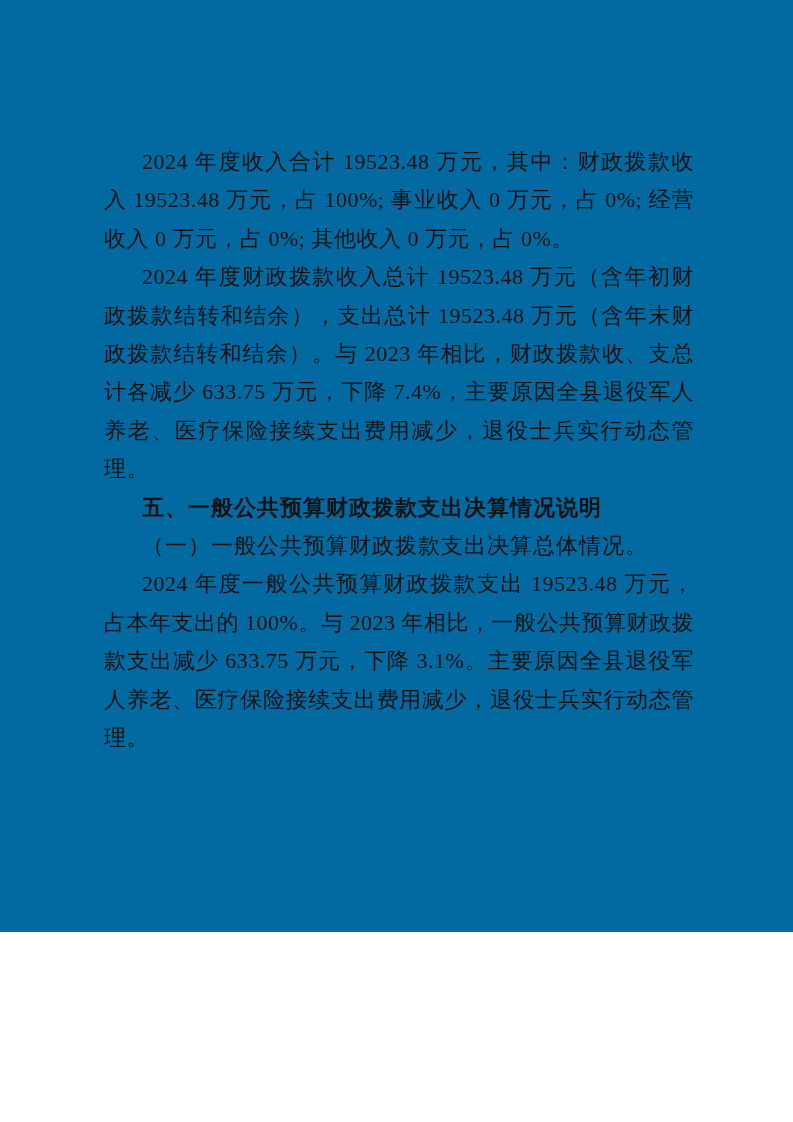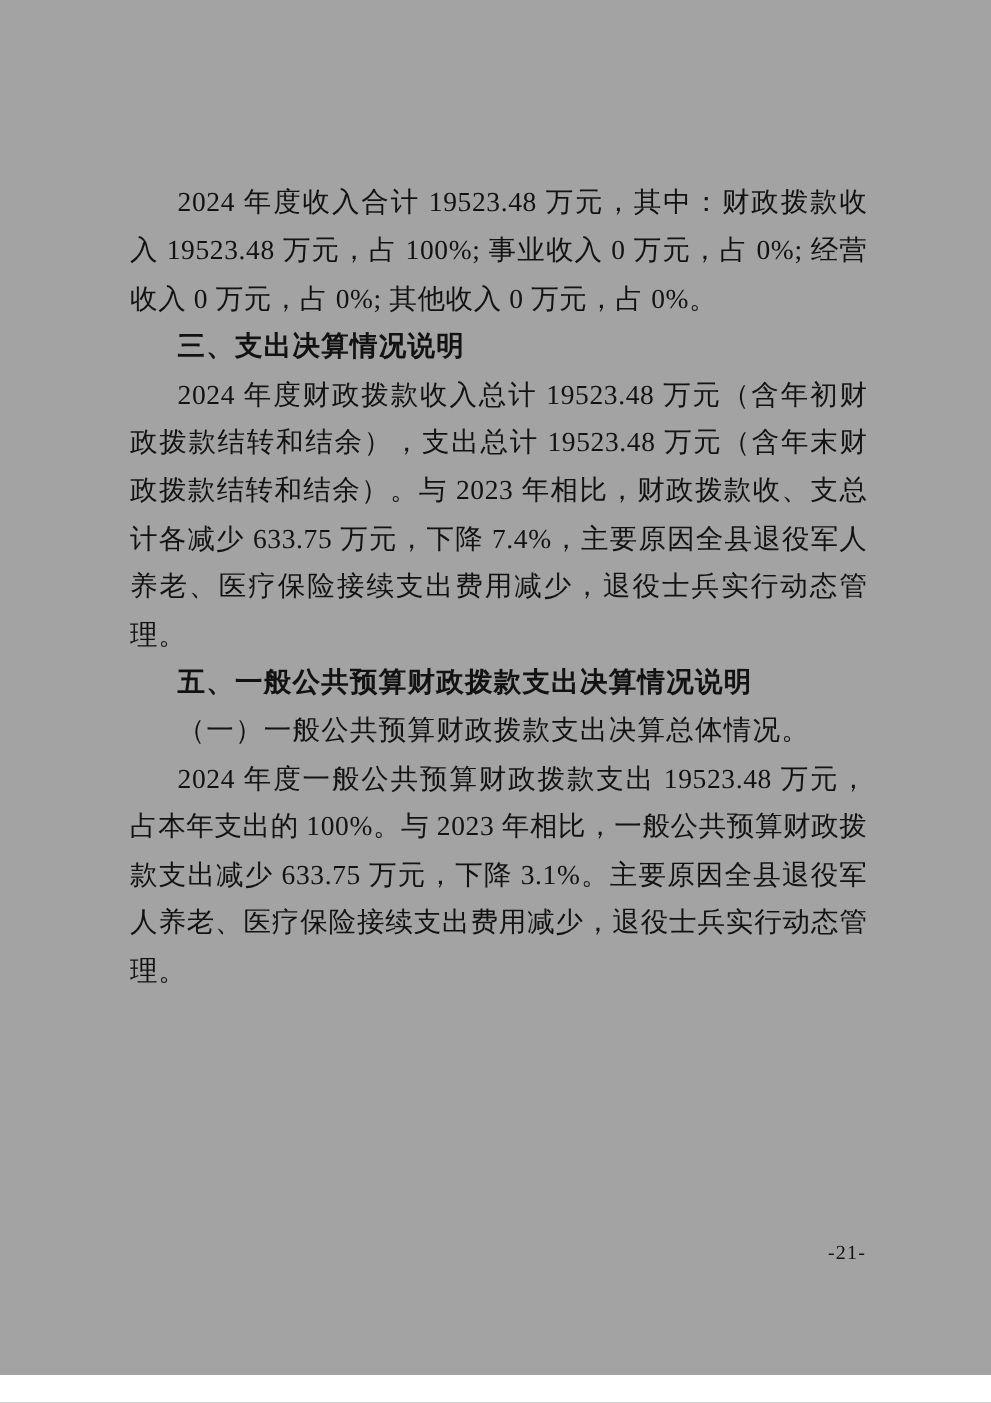--- a/index.html
+++ b/index.html
@@ -3,22 +3,22 @@
 <meta charset="utf-8">
 <style>
   html, body {
     margin: 0;
     padding: 0;
     background: #ffffff;
   }
   .page {
     position: relative;
     width: 793px;
-    height: 1100px;
-    background: #a3a3a3;
+    height: 932px;
+    background: #0369a1;
     overflow: hidden;
     font-family: "Liberation Serif", "DejaVu Serif", serif;
     color: #121212;
   }
   .content {
     position: absolute;
     left: 104px;
     top: 143px;
     width: 590px;
     font-size: 22px;
@@ -65,21 +65,20 @@
   }
 </style>
 </head>
 <body>
 
 <div class="page">
   <main class="content">
 
     <p class="body-para">2024 年度收入合计 19523.48 万元，其中：财政拨款收入 19523.48 万元，占 100%; 事业收入 0 万元，占 0%; 经营收入 0 万元，占 0%; 其他收入 0 万元，占 0%。</p>
 
-    <h2 class="h-section">三、支出决算情况说明</h2>
 
 
 
     <p class="body-para">2024 年度财政拨款收入总计 19523.48 万元（含年初财政拨款结转和结余），支出总计 19523.48 万元（含年末财政拨款结转和结余）。与 2023 年相比，财政拨款收、支总计各减少 633.75 万元，下降 7.4%，主要原因全县退役军人养老、医疗保险接续支出费用减少，退役士兵实行动态管理。</p>
 
     <h2 class="h-section">五、一般公共预算财政拨款支出决算情况说明</h2>
 
     <h3 class="h-sub">（一）一般公共预算财政拨款支出决算总体情况。</h3>
 
     <p class="body-para">2024 年度一般公共预算财政拨款支出 19523.48 万元，占本年支出的 100%。与 2023 年相比，一般公共预算财政拨款支出减少 633.75 万元，下降 3.1%。主要原因全县退役军人养老、医疗保险接续支出费用减少，退役士兵实行动态管理。</p>

